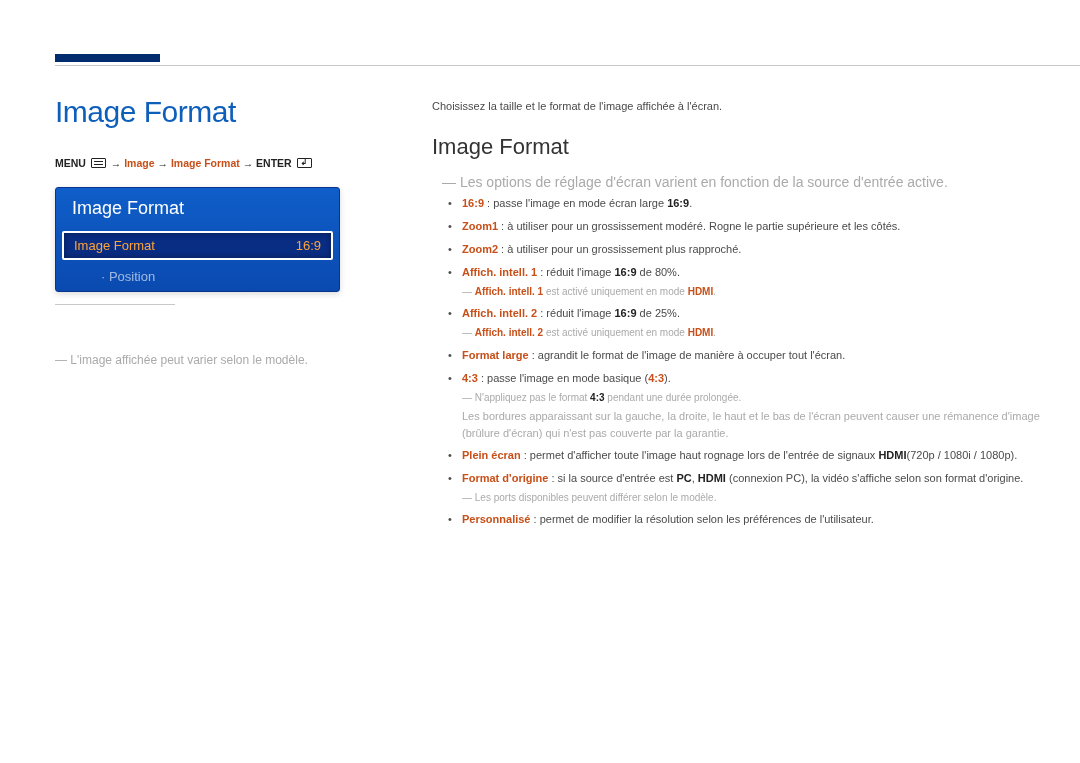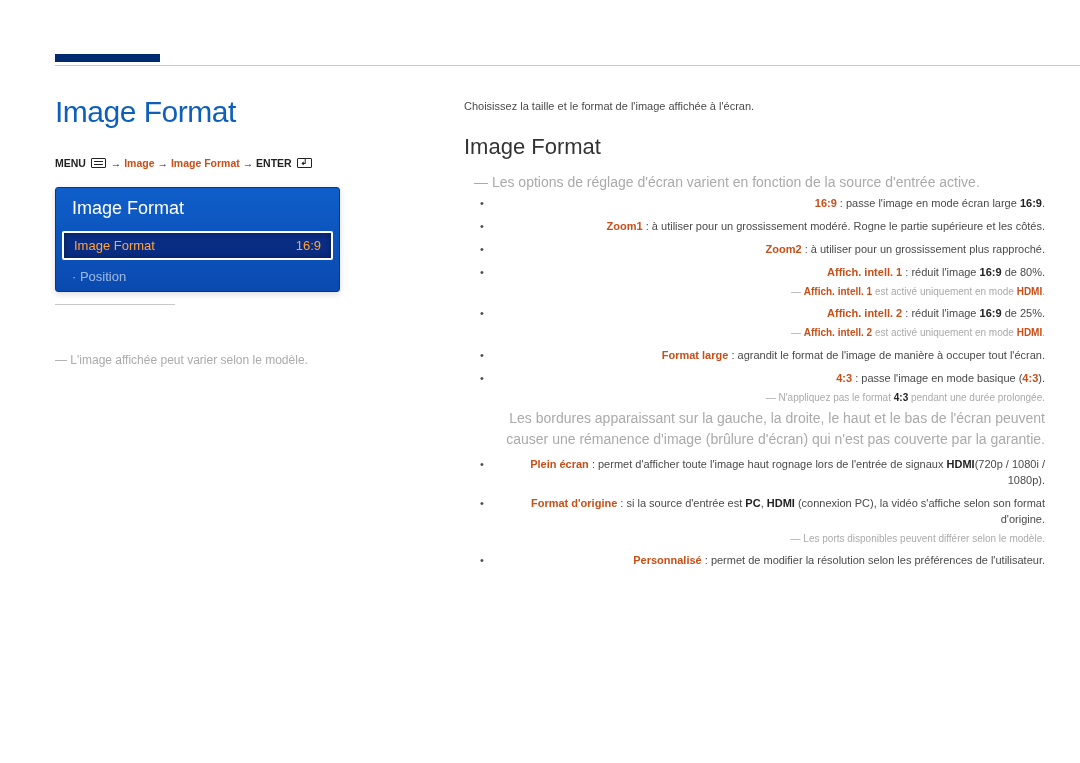--- a/index.html
+++ b/index.html
@@ -98,21 +98,21 @@
     .ui-row.selected {
       background: #0a2d84;
       margin: 2px 6px;
       border: 2px solid #fff;
       border-radius: 2px;
       padding: 5px 10px;
       box-shadow: 0 0 6px rgba(0,0,0,0.4) inset;
     }
     .ui-row.selected .row-label { color: #ffa43b; }
     .ui-row.selected .row-value { color: #ffa43b; }
-    .row-label.dim { opacity: 0.6; }
+    .row-label.dim { opacity: 0.6; margin-left: 29px; }
     .ui-row .row-label::before { content: ""; }
     .ui-row.sub .row-label::before {
       content: "·\00a0";
     }
     .footnote-rule {
       border-top: 1px solid #c8c8c8;
       width: 120px;
       margin: 10px 0 8px 0;
     }
     .footnote {
@@ -121,41 +121,40 @@
       margin-top: 48px;
     }
     .footnote::before {
       content: "― ";
       color: #aaa;
     }
 
     .right-col {
       position: absolute;
       top: 100px;
-      left: 464px;
+      left: 432px;
       right: 35px;
     }
     .intro { font-size: 11px; margin-bottom: 22px; }
     .sub-title {
       font-size: 22px;
       color: #333;
       font-weight: 400;
       margin-bottom: 14px;
     }
     .dash-note {
       font-size: 14px;
       color: #aaa;
       margin-left: 10px;
       margin-bottom: 6px;
     }
     .dash-note::before { content: "― "; }
     ul.opts {
       list-style: none;
       margin-left: 30px;
-      text-align: right;
     }
     ul.opts > li {
       position: relative;
       margin-bottom: 7px;
       font-size: 11px;
       line-height: 1.45;
       color: #4a4a4a;
     }
     ul.opts > li::before {
       content: "•";
@@ -168,21 +167,21 @@
     .sub-dash {
       font-size: 10px;
       color: #aaa;
       margin-left: 0;
       margin-top: 4px;
       margin-bottom: 2px;
     }
     .sub-dash::before { content: "― "; }
     .sub-dash .o { color: #c84f18; font-weight: 700; }
     .sub-text {
-      font-size: 14px;
+      font-size: 11px;
       color: #aaa;
       margin-left: 0;
       line-height: 1.5;
       margin-top: 3px;
     }
   </style>
 </head>
 <body>
 
 <div class="top-tab"></div>

